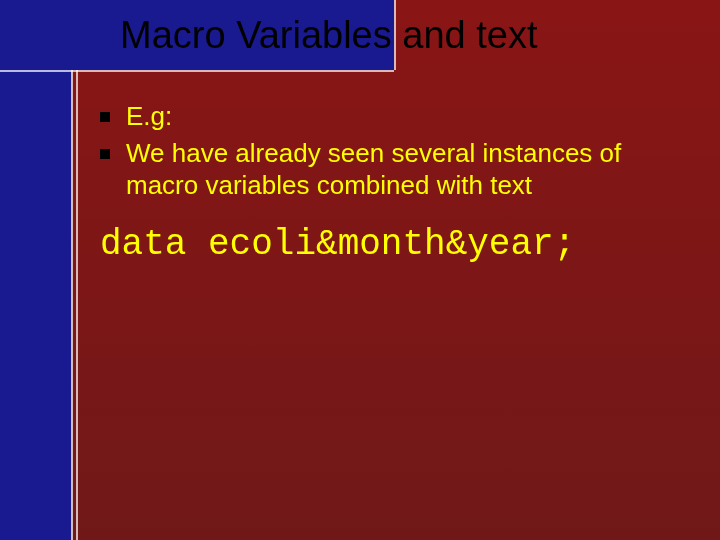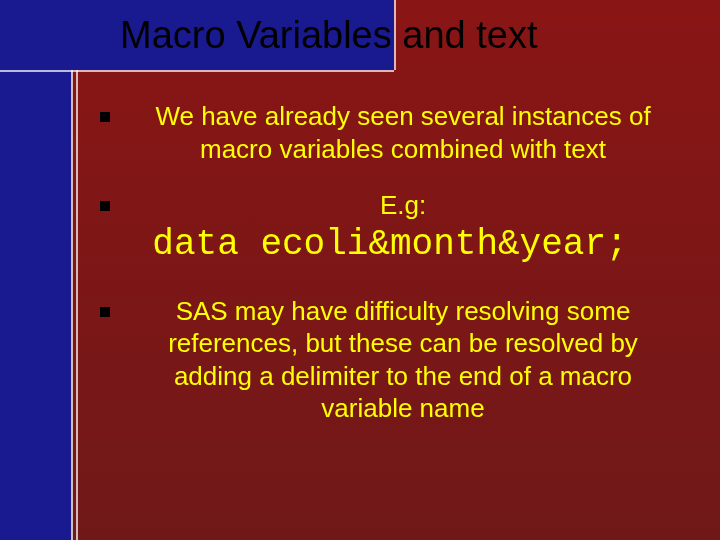--- a/index.html
+++ b/index.html
@@ -10,21 +10,20 @@
     overflow: hidden;
   }
   .slide {
     width: 720px;
     height: 540px;
     background: linear-gradient(180deg, #8a1515 0%, #701818 100%);
     position: relative;
     font-family: "Comic Sans MS", "Chalkboard SE", cursive, sans-serif;
     color: #ffff00;
     box-sizing: border-box;
-    text-align: center;
   }
   .sidebar {
     position: absolute;
     left: 0;
     top: 0;
     width: 71px;
     height: 540px;
     background: #1a1a90;
   }
   .sidebar-line {
@@ -114,34 +113,30 @@
   <div class="sidebar-line l2"></div>
 
   <div class="header-back"></div>
   <div class="header-line-bottom"></div>
   <div class="header-line-right"></div>
 
   <div class="title">Macro Variables and text</div>
 
   <div class="body">
 
+    <div class="bullet-row" style="margin-bottom:4px;">
+      <div class="bullet-square"></div>
+      <div class="bullet-text">E.g:</div>
+    </div>
+
     <div class="bullet-row">
       <div class="bullet-square"></div>
       <div class="bullet-text">We have already seen several instances of macro variables combined with text</div>
-    </div>
-
-    <div class="bullet-row" style="margin-bottom:4px;">
-      <div class="bullet-square"></div>
-      <div class="bullet-text">E.g:</div>
     </div>
 
     <div class="code-line">data ecoli&amp;month&amp;year;</div>
 
     <div class="spacer"></div>
 
-    <div class="bullet-row">
-      <div class="bullet-square"></div>
-      <div class="bullet-text">SAS may have difficulty resolving some references, but these can be resolved by adding a delimiter to the end of a macro variable name</div>
-    </div>
 
   </div>
 
 </div>
 
 </body></html>

